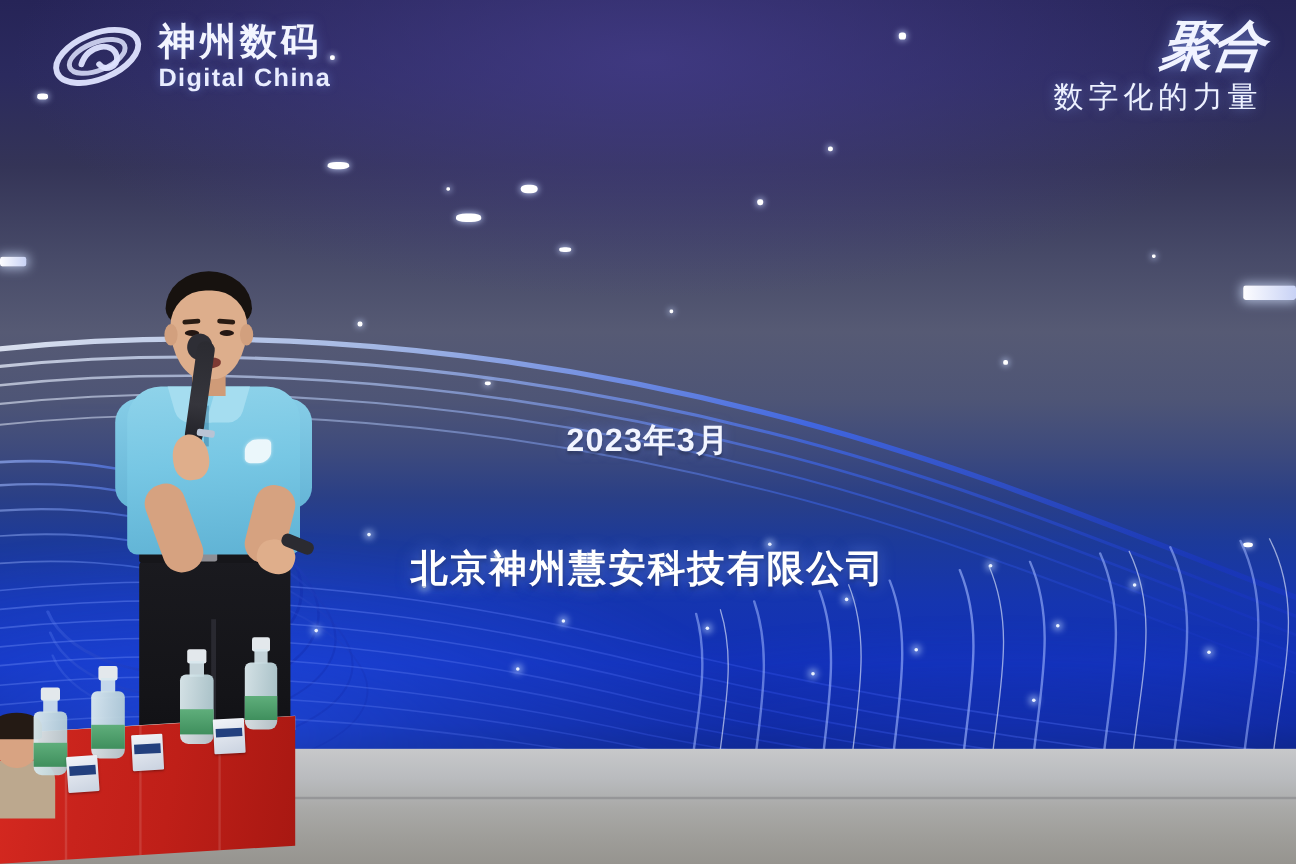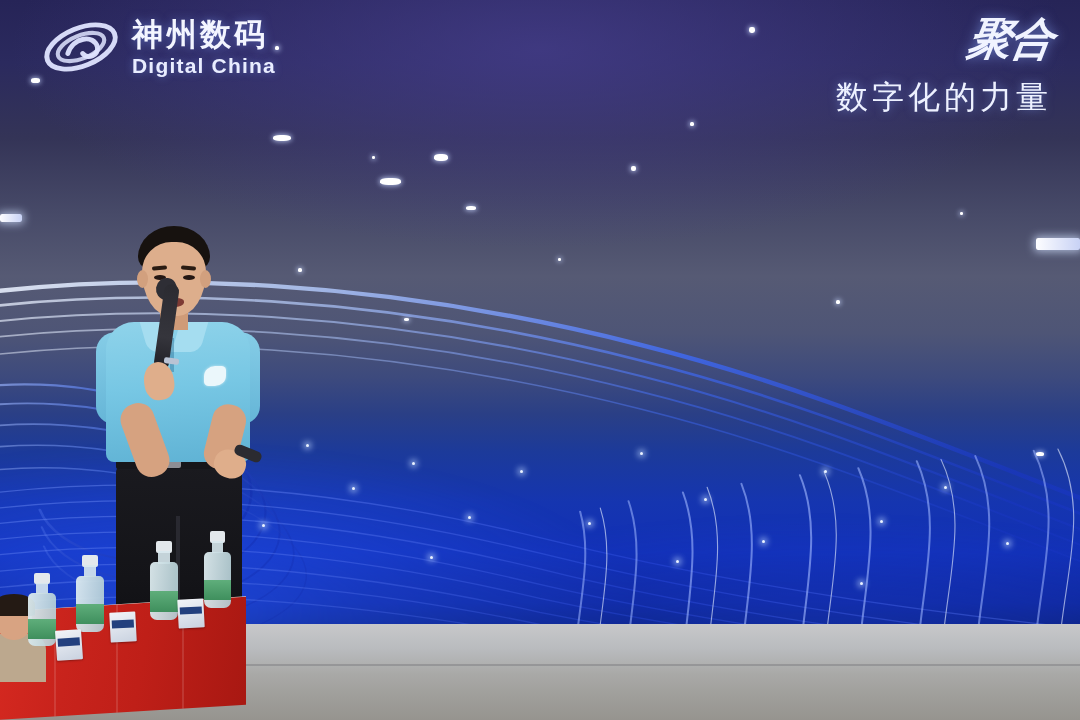--- a/index.html
+++ b/index.html
@@ -73,21 +73,21 @@
              text-shadow:0 0 10px rgba(130,160,255,.5); }
   .brand-en{ font-size:21px; font-weight:bold; color:#e9edff; letter-spacing:1.2px;
              margin-top:5px; text-shadow:0 0 8px rgba(130,160,255,.45); }
 
   
   .eventlogo{ position:absolute; right:28px; top:18px; text-align:right; }
   .event-cal{ font-size:44px; font-weight:bold; color:#f0f3ff; font-style:italic;
               font-family:"DejaVu Serif",serif; letter-spacing:-2px;
               transform:skewX(-8deg); text-shadow:0 0 12px rgba(140,170,255,.6);
               line-height:.95; }
-  .event-sub{ font-size:32px; color:#edf1ff; letter-spacing:4px; margin-top:16px;
+  .event-sub{ font-size:25px; color:#edf1ff; letter-spacing:4px; margin-top:4px;
               text-shadow:0 0 10px rgba(140,170,255,.5);text-align:right; }
 
   
   .bar{ position:absolute; background:linear-gradient(90deg,#fdfdff,#c8d2f5); border-radius:2px;
         box-shadow:0 0 9px 2px rgba(210,225,255,.7); }
   .bar-left{ left:0; top:214px; width:22px; height:8px; }
   .bar-right{ right:0; top:238px; width:44px; height:12px; }
 
   
   .floor{
@@ -344,20 +344,22 @@
         <span class="brand-cn">神州数码</span>
         <span class="brand-en">Digital China</span>
       </span>
     </div>
 
     <div class="eventlogo">
       <div class="event-cal">聚合</div>
       <div class="event-sub">数字化的力量</div>
     </div>
 
+    <div class="slide-date">2023年3月</div>
+    <div class="slide-company">北京神州慧安科技有限公司</div>
   </div>
 
   <div class="floor">
     <div class="floor-seam"></div>
   </div>
 
   <div class="speaker">
     <div class="sp-legs"></div>
     <div class="sp-legsplit"></div>
     <div class="sp-belt"></div>

